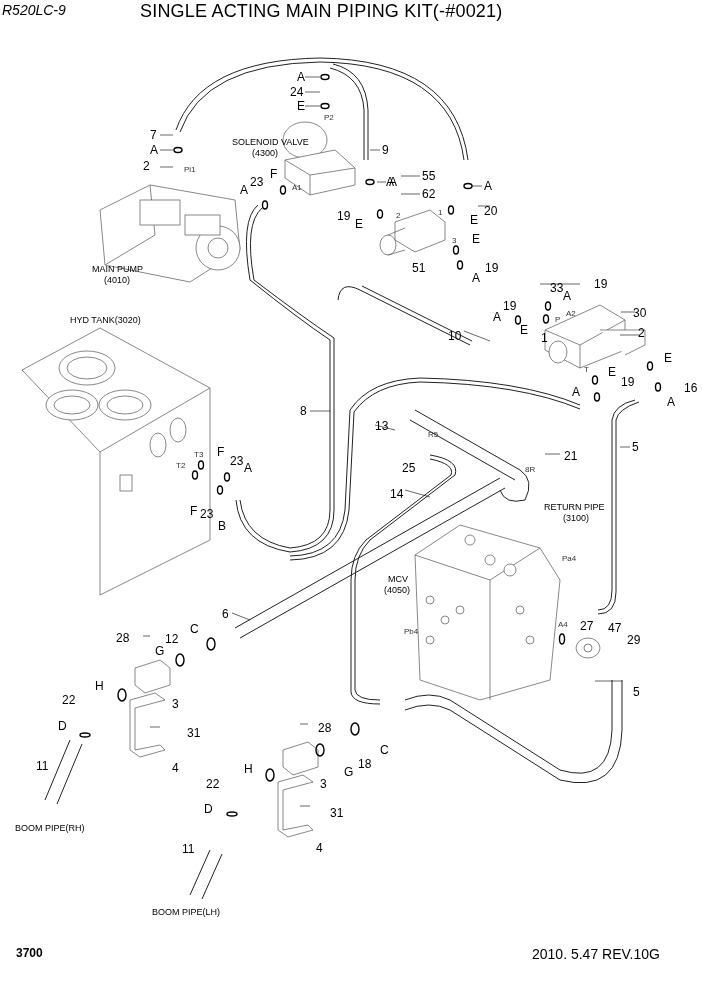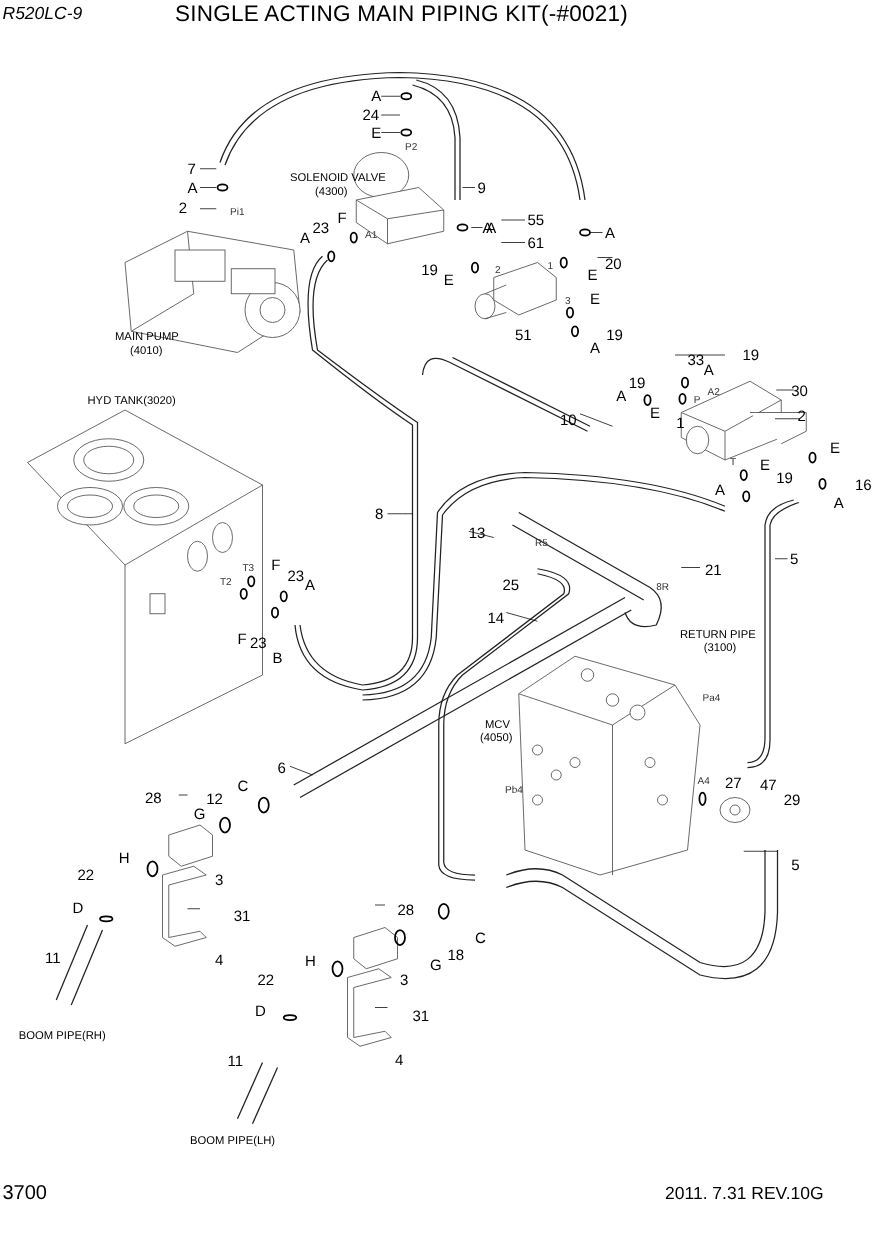--- a/index.html
+++ b/index.html
@@ -1,19 +1,19 @@
 <!DOCTYPE html>
 <html><head>
 <meta charset="utf-8">
 <style>
   html, body { margin:0; padding:0; background:#ffffff; }
   body { width:702px; height:992px; position:relative; overflow:hidden; font-family:"Liberation Sans", sans-serif; color:#000; }
   .hdr-model { position:absolute; left:2px; top:2px; font-size:14px;font-style:italic; }
   .hdr-title { position:absolute; left:140px; top:1px; font-size:18px; letter-spacing:0.2px; }
-  .ftr-page { position:absolute; left:2px; top:946px; font-size:16px; }
+  .ftr-page { position:absolute; left:16px; top:946px; font-size:12px;font-weight:bold; }
   .ftr-rev { position:absolute; left:532px; top:946px; font-size:14px; }
   svg#diagram { position:absolute; left:0; top:0; }
   .lbl-sm { font-family:"Liberation Sans", sans-serif; font-size:8px; fill:#333; }
   .cap { font-family:"Liberation Sans", sans-serif; font-size:9px; fill:#000; }
   .ln { stroke:#000; stroke-width:0.6; fill:none; }
   .part { stroke:#555; stroke-width:0.7; fill:#fff; }
   .hose { stroke:#222; stroke-width:1; fill:none; }
   .oring { stroke:#000; stroke-width:1.4; fill:none; }
 </style>
 </head>
@@ -245,21 +245,21 @@
     <div style="position: absolute; left: 297px; top: 71px; font: 12px / 1 &quot;Liberation Sans&quot;, sans-serif; color: rgb(0, 0, 0);">A</div>
     <div style="position: absolute; left: 290px; top: 86px; font: 12px / 1 &quot;Liberation Sans&quot;, sans-serif; color: rgb(0, 0, 0);">24</div>
     <div style="position: absolute; left: 297px; top: 100px; font: 12px / 1 &quot;Liberation Sans&quot;, sans-serif; color: rgb(0, 0, 0);">E</div>
     <div style="position: absolute; left: 382px; top: 144px; font: 12px / 1 &quot;Liberation Sans&quot;, sans-serif; color: rgb(0, 0, 0);">9</div>
     <div style="position: absolute; left: 389px; top: 176px; font: 12px / 1 &quot;Liberation Sans&quot;, sans-serif; color: rgb(0, 0, 0);">A</div>
     <div style="position: absolute; left: 250px; top: 176px; font: 12px / 1 &quot;Liberation Sans&quot;, sans-serif; color: rgb(0, 0, 0);">23</div>
     <div style="position: absolute; left: 270px; top: 168px; font: 12px / 1 &quot;Liberation Sans&quot;, sans-serif; color: rgb(0, 0, 0);">F</div>
     <div style="position: absolute; left: 240px; top: 184px; font: 12px / 1 &quot;Liberation Sans&quot;, sans-serif; color: rgb(0, 0, 0);">A</div>
     <div style="position: absolute; left: 422px; top: 170px; font: 12px / 1 &quot;Liberation Sans&quot;, sans-serif; color: rgb(0, 0, 0);">55</div>
     <div style="position: absolute; left: 386px; top: 176px; font: 12px / 1 &quot;Liberation Sans&quot;, sans-serif; color: rgb(0, 0, 0);">A</div>
-    <div style="position: absolute; left: 422px; top: 188px; font: 12px / 1 &quot;Liberation Sans&quot;, sans-serif; color: rgb(0, 0, 0);">61</div>
+    <div style="position: absolute; left: 422px; top: 188px; font: 12px / 1 &quot;Liberation Sans&quot;, sans-serif; color: rgb(0, 0, 0);">62</div>
     <div style="position: absolute; left: 484px; top: 180px; font: 12px / 1 &quot;Liberation Sans&quot;, sans-serif; color: rgb(0, 0, 0);">A</div>
     <div style="position: absolute; left: 337px; top: 210px; font: 12px / 1 &quot;Liberation Sans&quot;, sans-serif; color: rgb(0, 0, 0);">19</div>
     <div style="position: absolute; left: 355px; top: 218px; font: 12px / 1 &quot;Liberation Sans&quot;, sans-serif; color: rgb(0, 0, 0);">E</div>
     <div style="position: absolute; left: 484px; top: 205px; font: 12px / 1 &quot;Liberation Sans&quot;, sans-serif; color: rgb(0, 0, 0);">20</div>
     <div style="position: absolute; left: 470px; top: 214px; font: 12px / 1 &quot;Liberation Sans&quot;, sans-serif; color: rgb(0, 0, 0);">E</div>
     <div style="position: absolute; left: 472px; top: 233px; font: 12px / 1 &quot;Liberation Sans&quot;, sans-serif; color: rgb(0, 0, 0);">E</div>
     <div style="position: absolute; left: 412px; top: 262px; font: 12px / 1 &quot;Liberation Sans&quot;, sans-serif; color: rgb(0, 0, 0);">51</div>
     <div style="position: absolute; left: 472px; top: 272px; font: 12px / 1 &quot;Liberation Sans&quot;, sans-serif; color: rgb(0, 0, 0);">A</div>
     <div style="position: absolute; left: 485px; top: 262px; font: 12px / 1 &quot;Liberation Sans&quot;, sans-serif; color: rgb(0, 0, 0);">19</div>
     <div style="position: absolute; left: 550px; top: 282px; font: 12px / 1 &quot;Liberation Sans&quot;, sans-serif; color: rgb(0, 0, 0);">33</div>
@@ -313,13 +313,13 @@
     <div style="position: absolute; left: 344px; top: 766px; font: 12px / 1 &quot;Liberation Sans&quot;, sans-serif; color: rgb(0, 0, 0);">G</div>
     <div style="position: absolute; left: 206px; top: 778px; font: 12px / 1 &quot;Liberation Sans&quot;, sans-serif; color: rgb(0, 0, 0);">22</div>
     <div style="position: absolute; left: 320px; top: 778px; font: 12px / 1 &quot;Liberation Sans&quot;, sans-serif; color: rgb(0, 0, 0);">3</div>
     <div style="position: absolute; left: 204px; top: 803px; font: 12px / 1 &quot;Liberation Sans&quot;, sans-serif; color: rgb(0, 0, 0);">D</div>
     <div style="position: absolute; left: 330px; top: 807px; font: 12px / 1 &quot;Liberation Sans&quot;, sans-serif; color: rgb(0, 0, 0);">31</div>
     <div style="position: absolute; left: 316px; top: 842px; font: 12px / 1 &quot;Liberation Sans&quot;, sans-serif; color: rgb(0, 0, 0);">4</div>
     <div style="position: absolute; left: 182px; top: 843px; font: 12px / 1 &quot;Liberation Sans&quot;, sans-serif; color: rgb(0, 0, 0);">11</div>
   </div>
 
 <div class="ftr-page">3700</div>
-<div class="ftr-rev">2011. 7.31  REV.10G</div>
+<div class="ftr-rev">2010. 5.47  REV.10G</div>
 
 </body></html>

